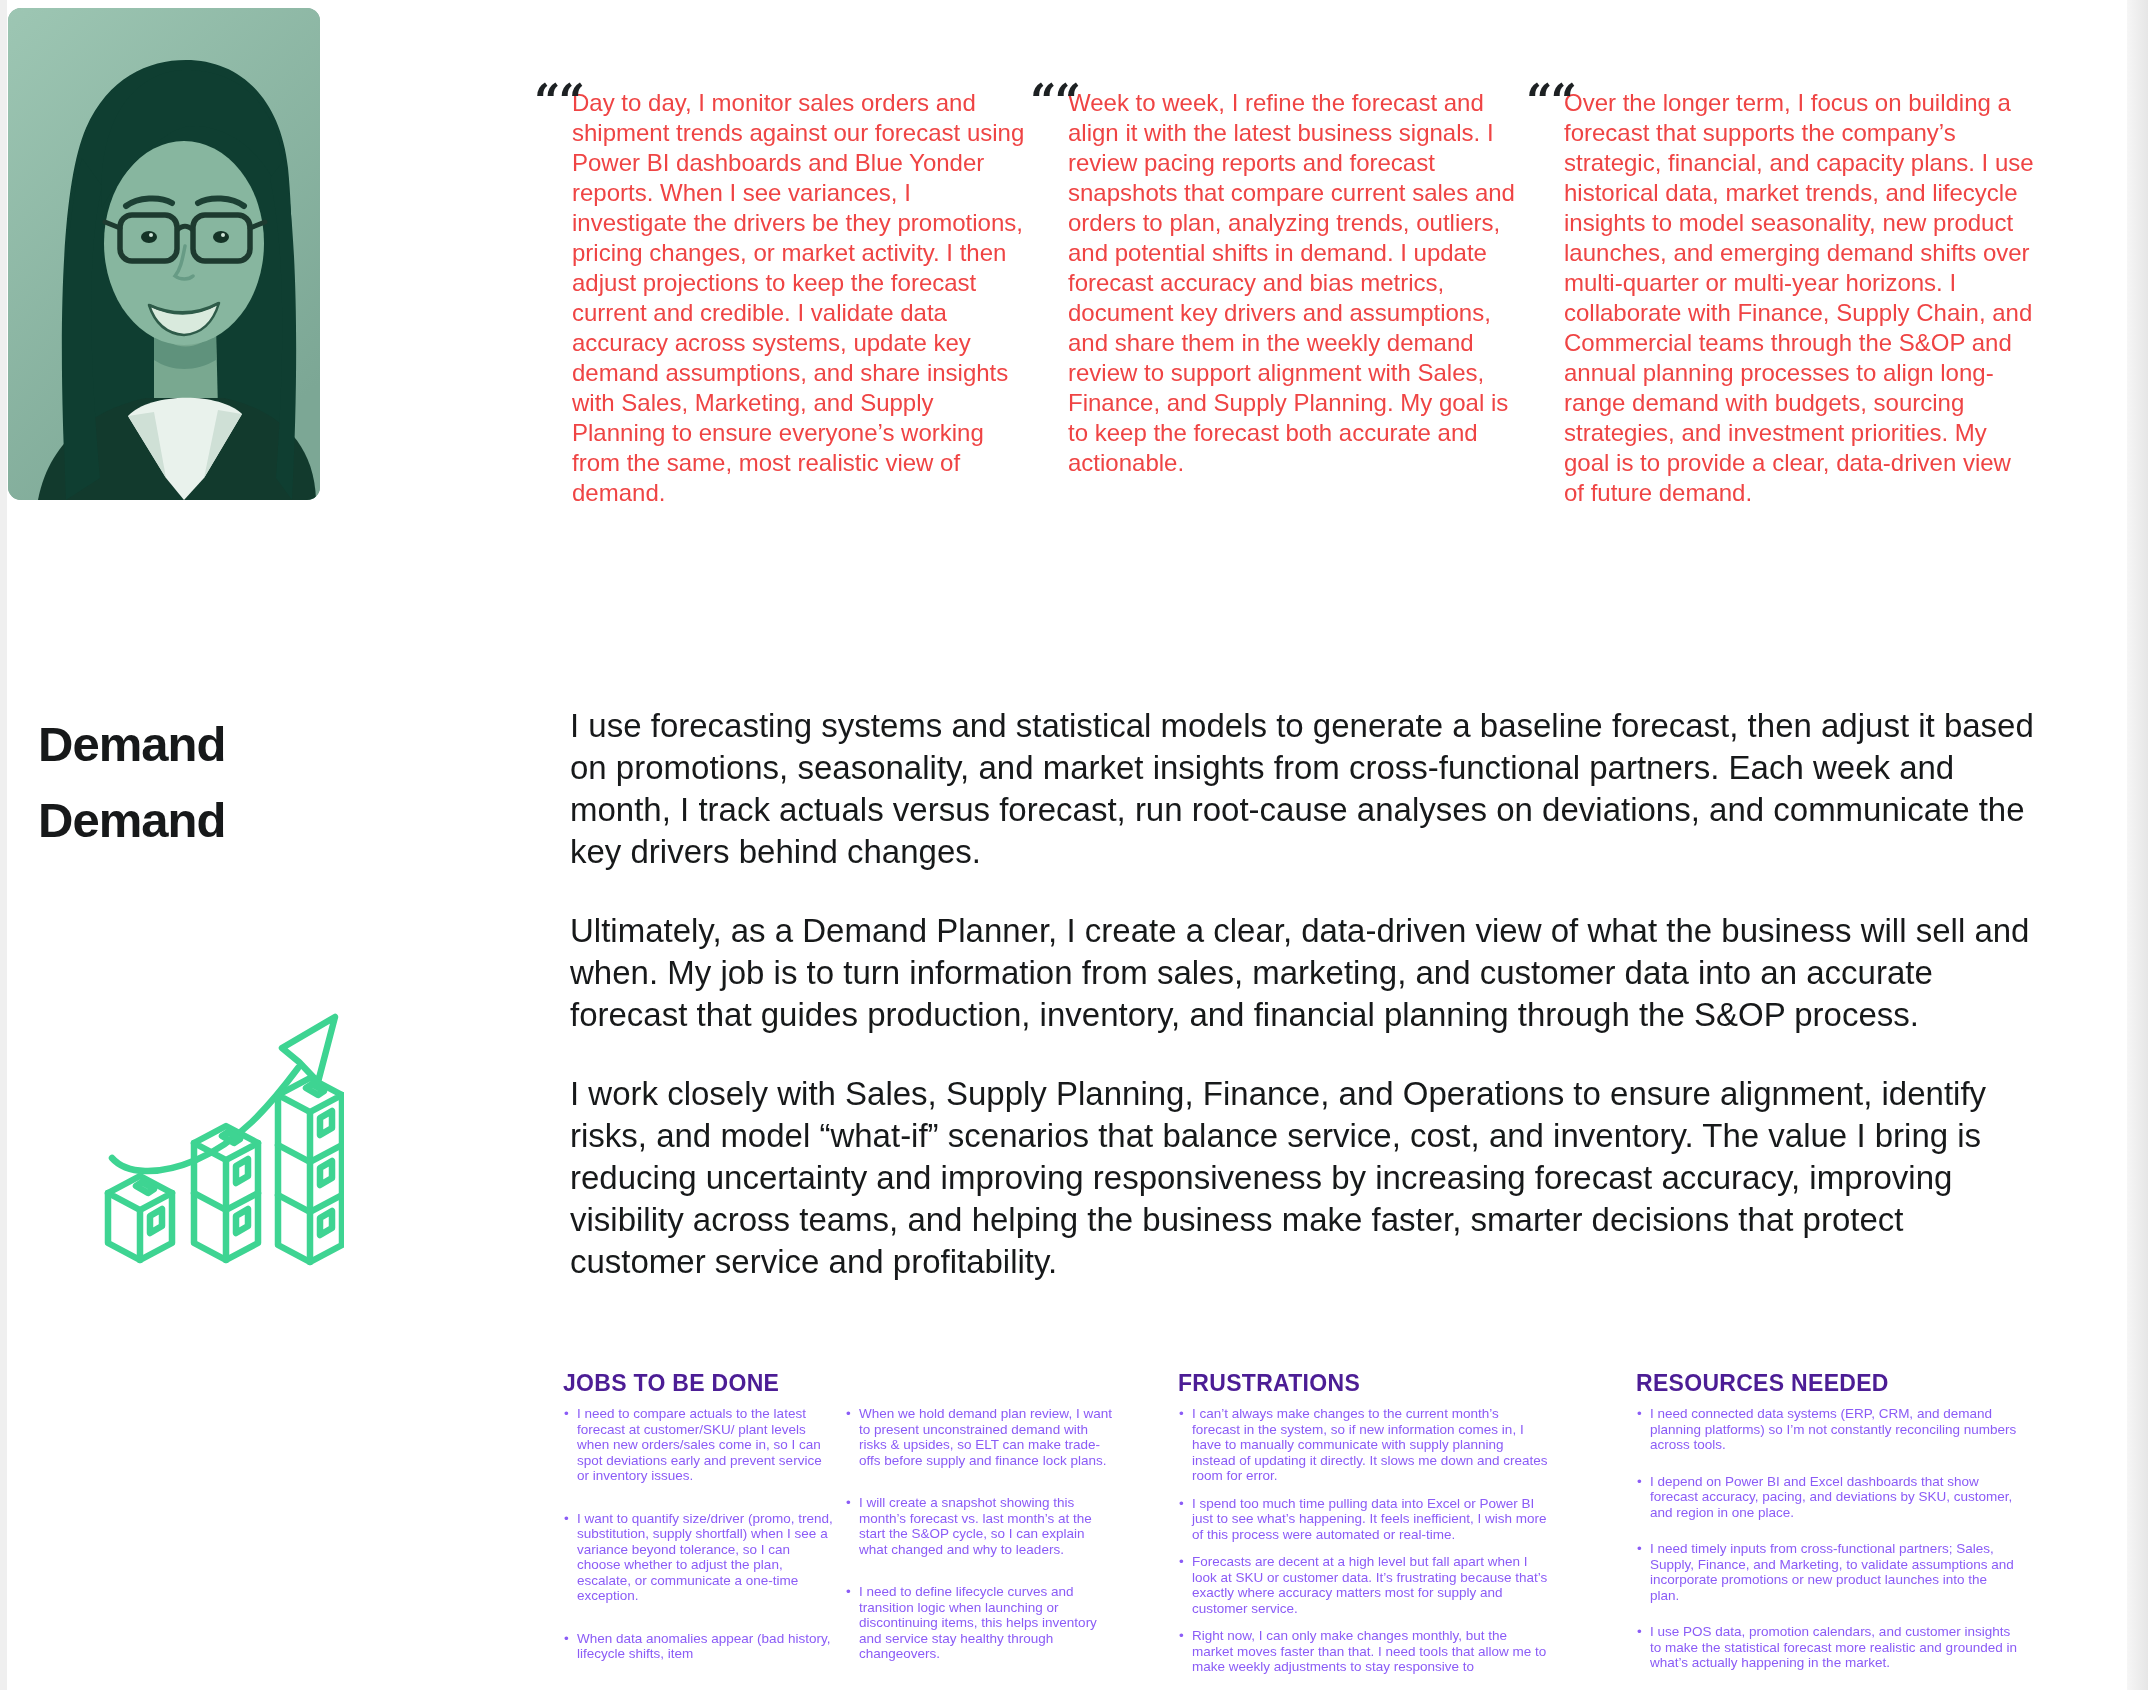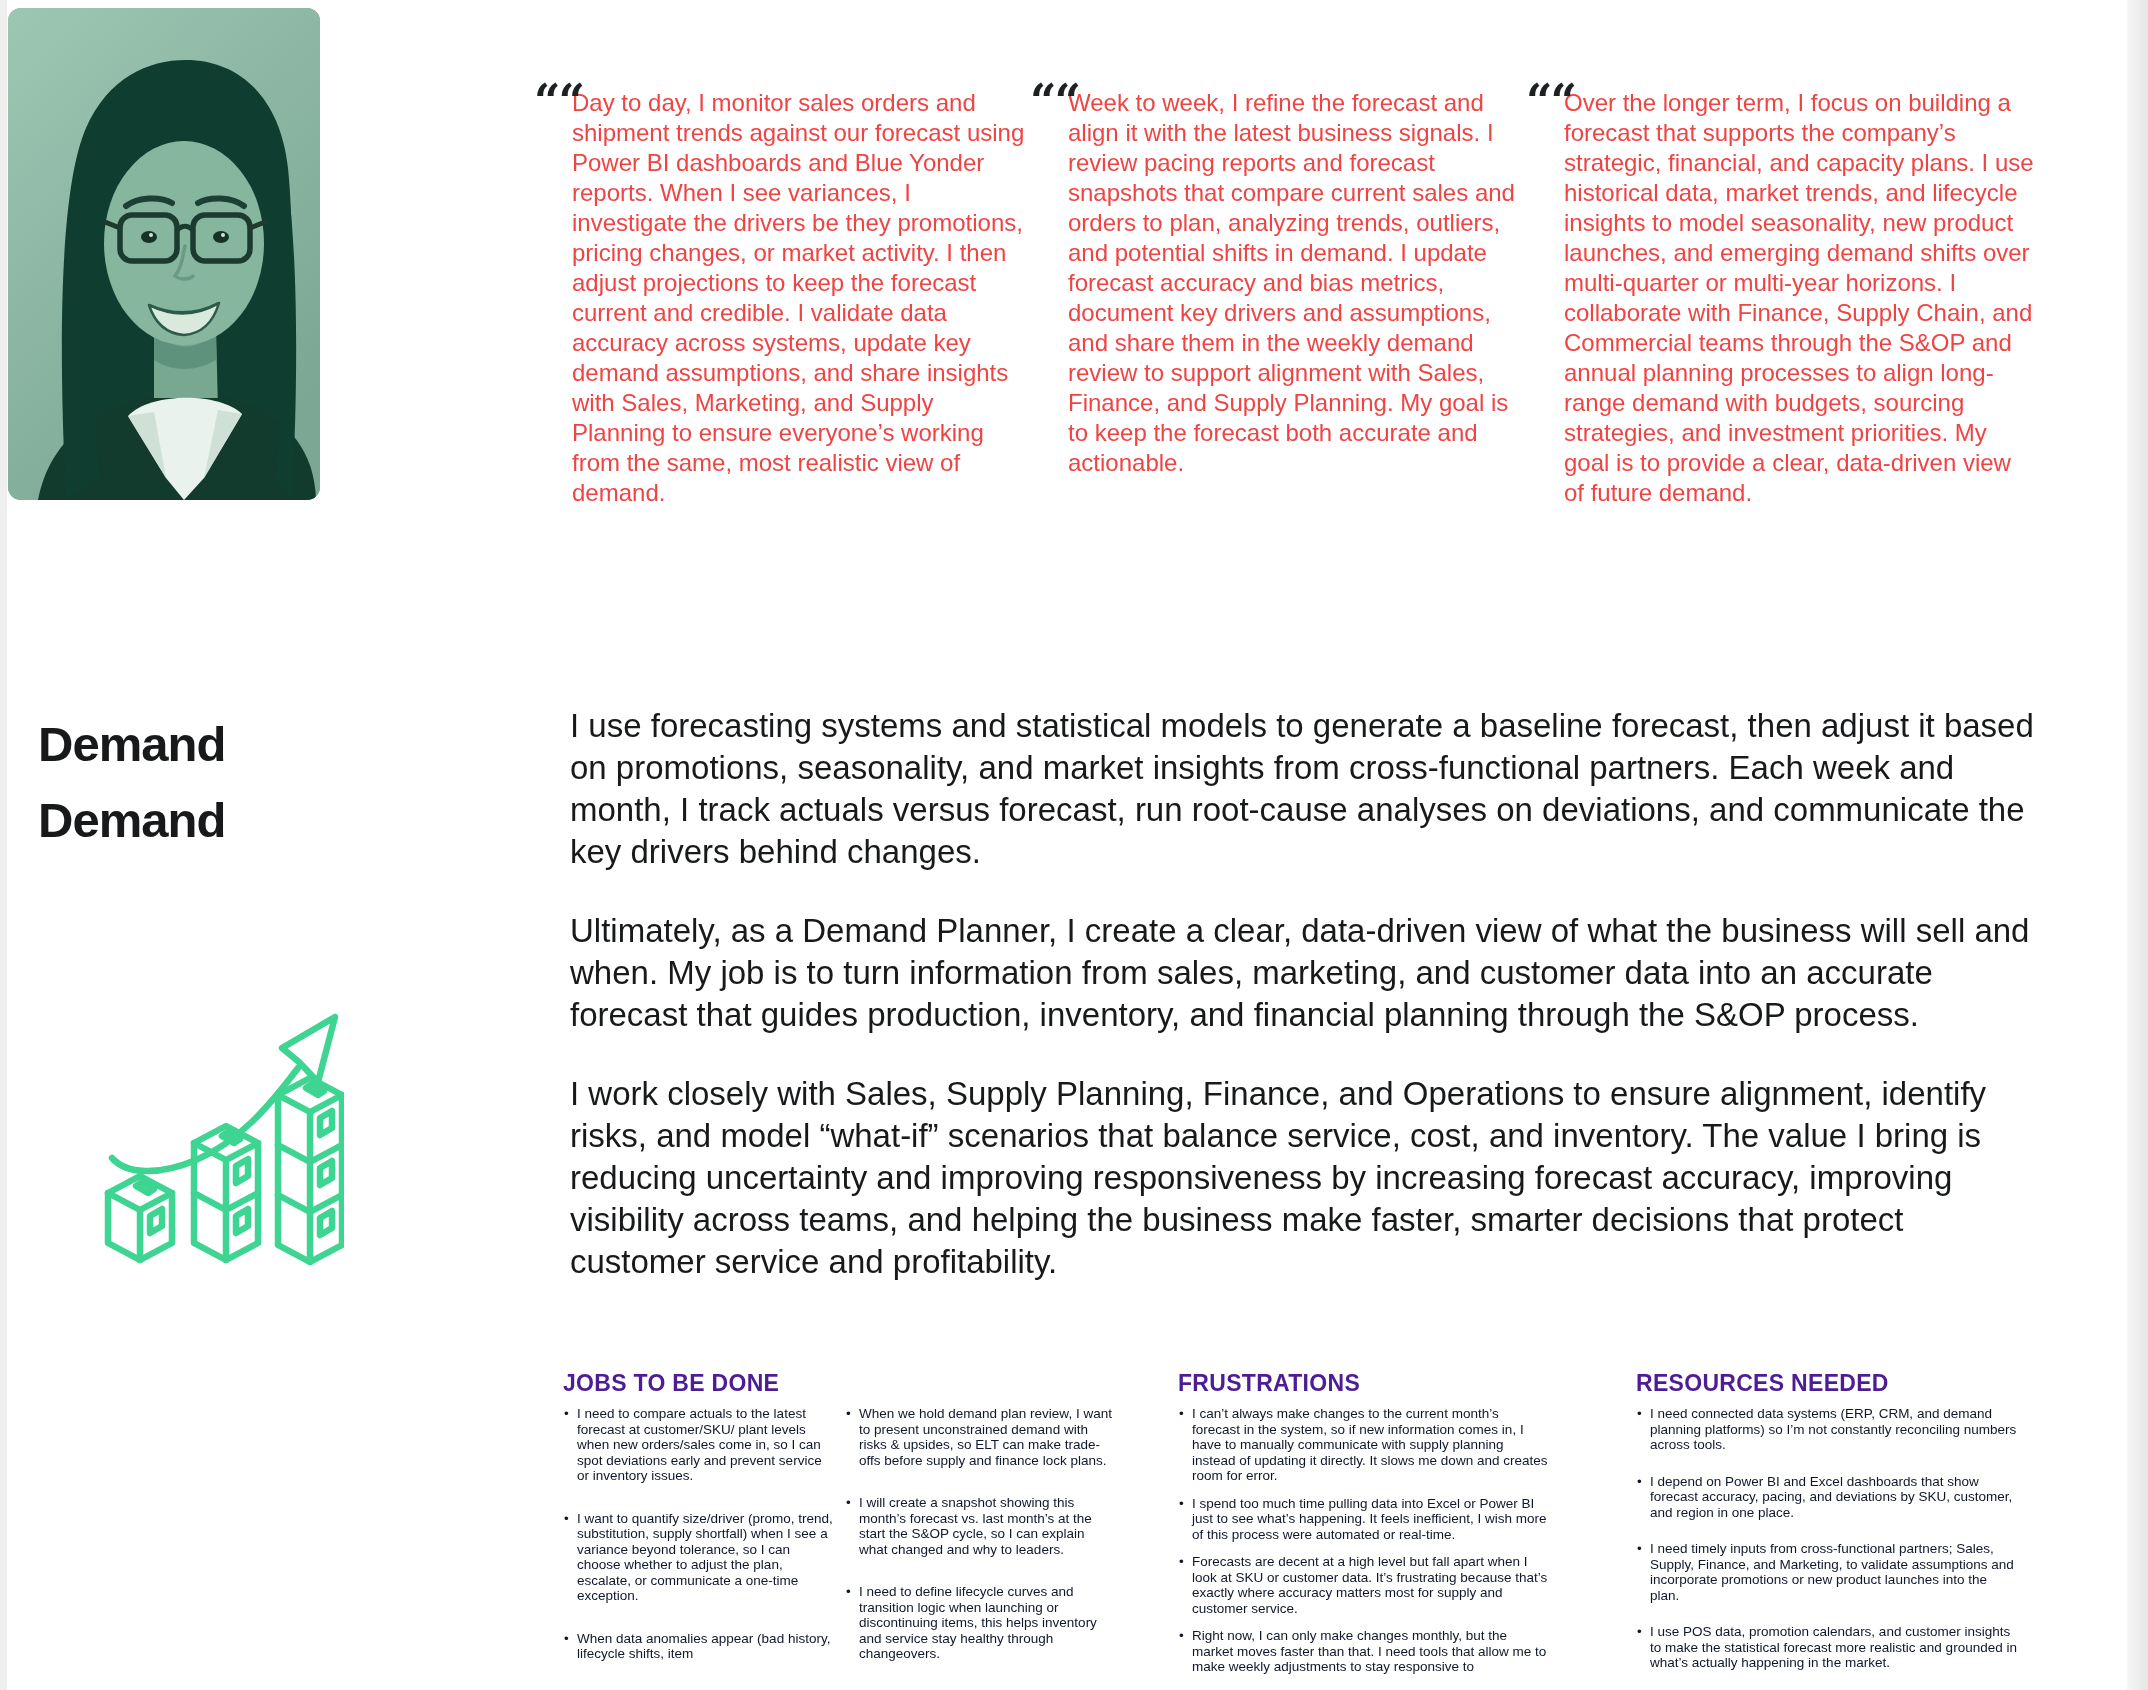--- a/index.html
+++ b/index.html
@@ -27,21 +27,21 @@
   }
   .quote .qtext{font-size:24px;line-height:30px;color:#ef4444;}
   .q1{left:534px;width:460px;}
   .q2{left:1030px;width:455px;}
   .q3{left:1526px;width:472px;}
   .summary{position:absolute;left:570px;top:705px;width:1468px;}
   .summary p{margin:0 0 37px 0;font-size:33px;line-height:42px;color:#17191a;}
   .sec-heading{
     position:absolute;font-size:23px;font-weight:700;letter-spacing:0.3px;color:#4c1d95;
   }
-  .blist{position:absolute;margin:0;padding:0;list-style:none;font-size:13.5px;line-height:15.5px;color:#0f172a;}
+  .blist{position:absolute;margin:0;padding:0;list-style:none;font-size:13.5px;line-height:15.5px;color:#8b5cf6;}
   .blist li{position:relative;padding-left:14px;}
   .blist li::before{content:"\2022";position:absolute;left:1px;top:0;}
   .jobs1 li,.jobs2 li{margin-bottom:27px;}
   .frus li{margin-bottom:12px;}
   .res li{margin-bottom:21px;}
   .h-jobs{left:563px;top:1370px;}
   .h-frus{left:1178px;top:1370px;}
   .h-res{left:1636px;top:1370px;}
   .jobs1{left:563px;top:1406px;width:272px;}
   .jobs2{left:845px;top:1406px;width:270px;}

